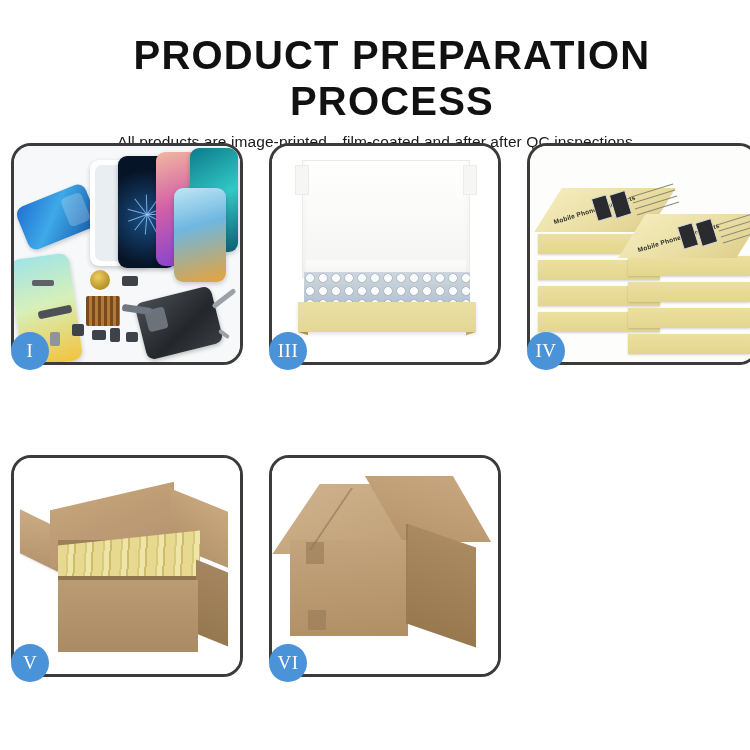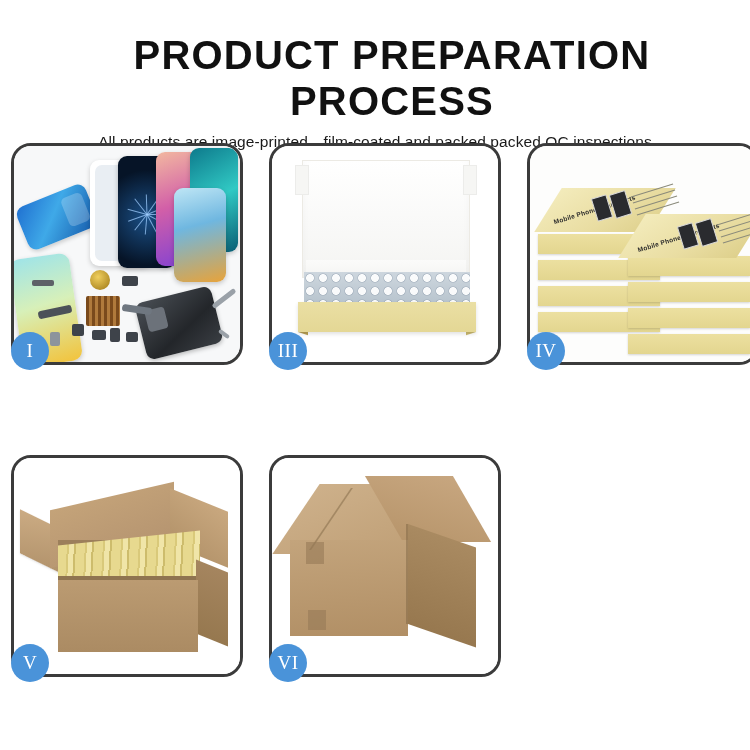--- a/index.html
+++ b/index.html
@@ -264,21 +264,21 @@
   .c6-seam{position:absolute;background:rgba(120,95,62,.45);}
   .c6-tape{position:absolute;background:rgba(150,122,86,.6);}
 </style>
 </head>
 <body>
 
 <div class="page">
 
   <div class="header">
     <div class="title">PRODUCT PREPARATION PROCESS</div>
-    <div class="subtitle">All products are image-printed，film-coated and packed packed QC inspections</div>
+    <div class="subtitle">All products are image-printed，film-coated and after after QC inspections</div>
   </div>
 
   <div class="grid">
 
     <div class="card">
       <div class="card-inner p1">
         <div class="ph ph-a"></div>
         <div class="ph ph-b"></div>
         <div class="ph ph-c">
           <div class="crack">

